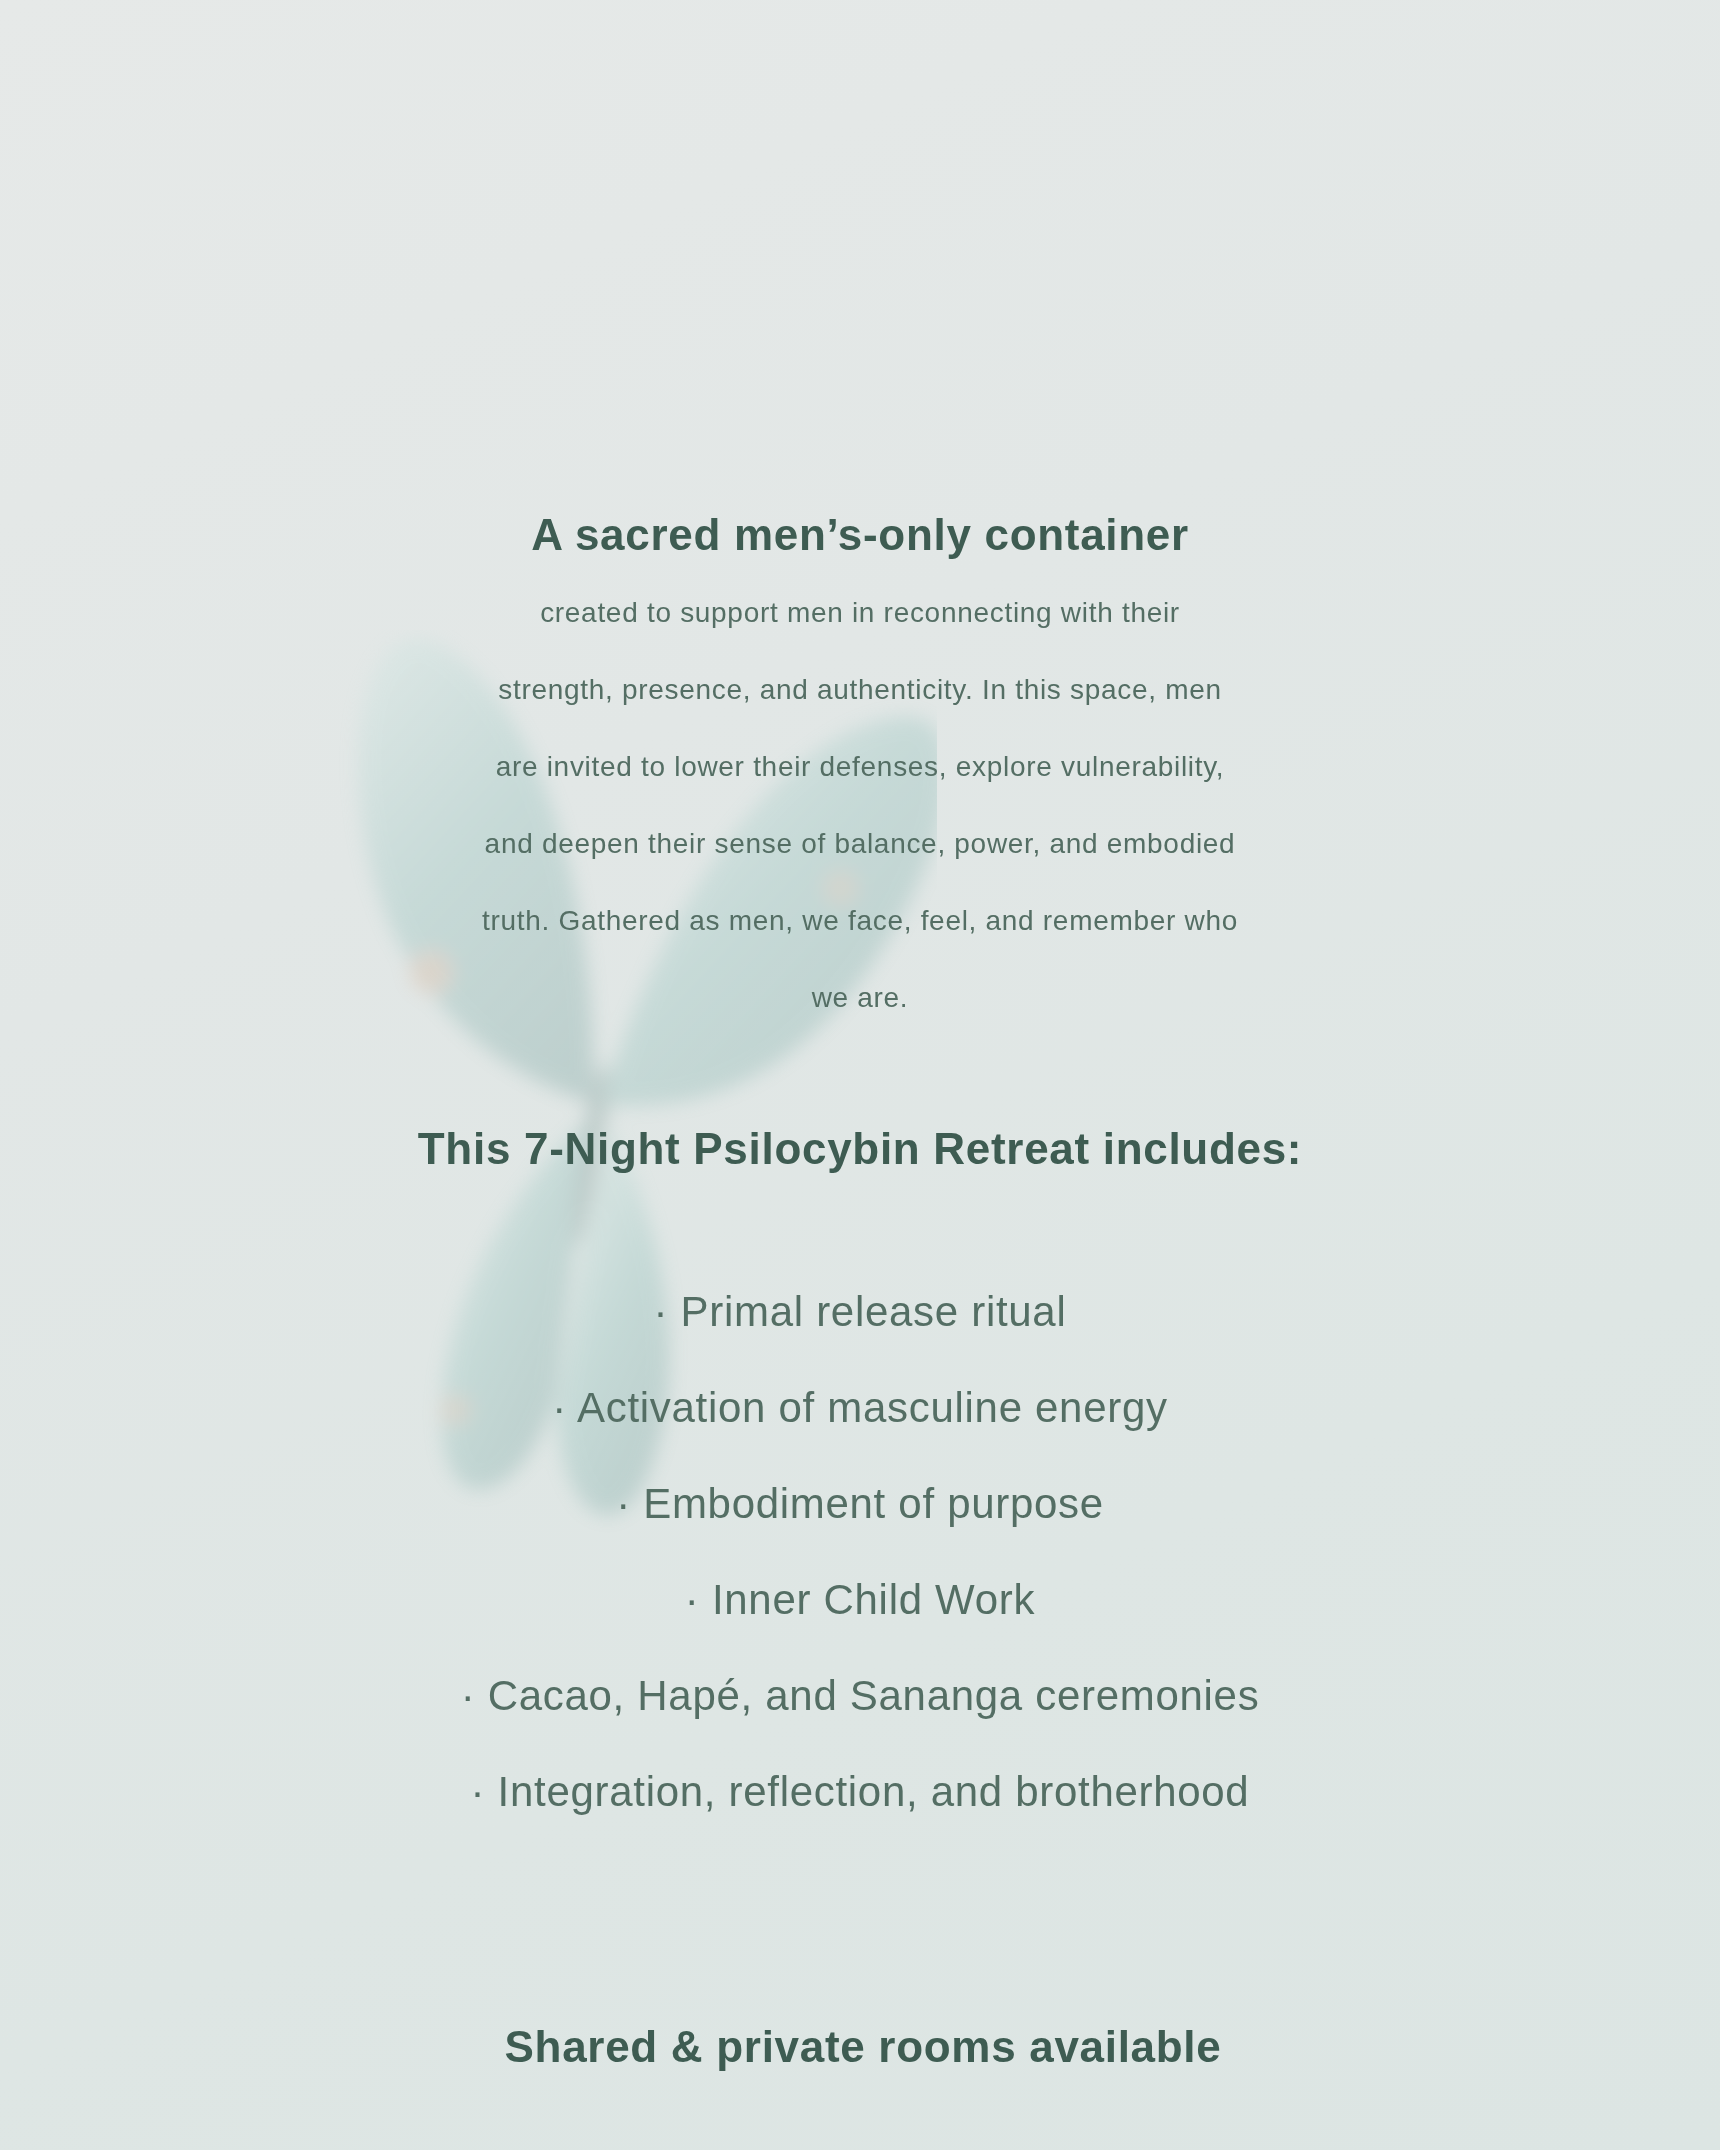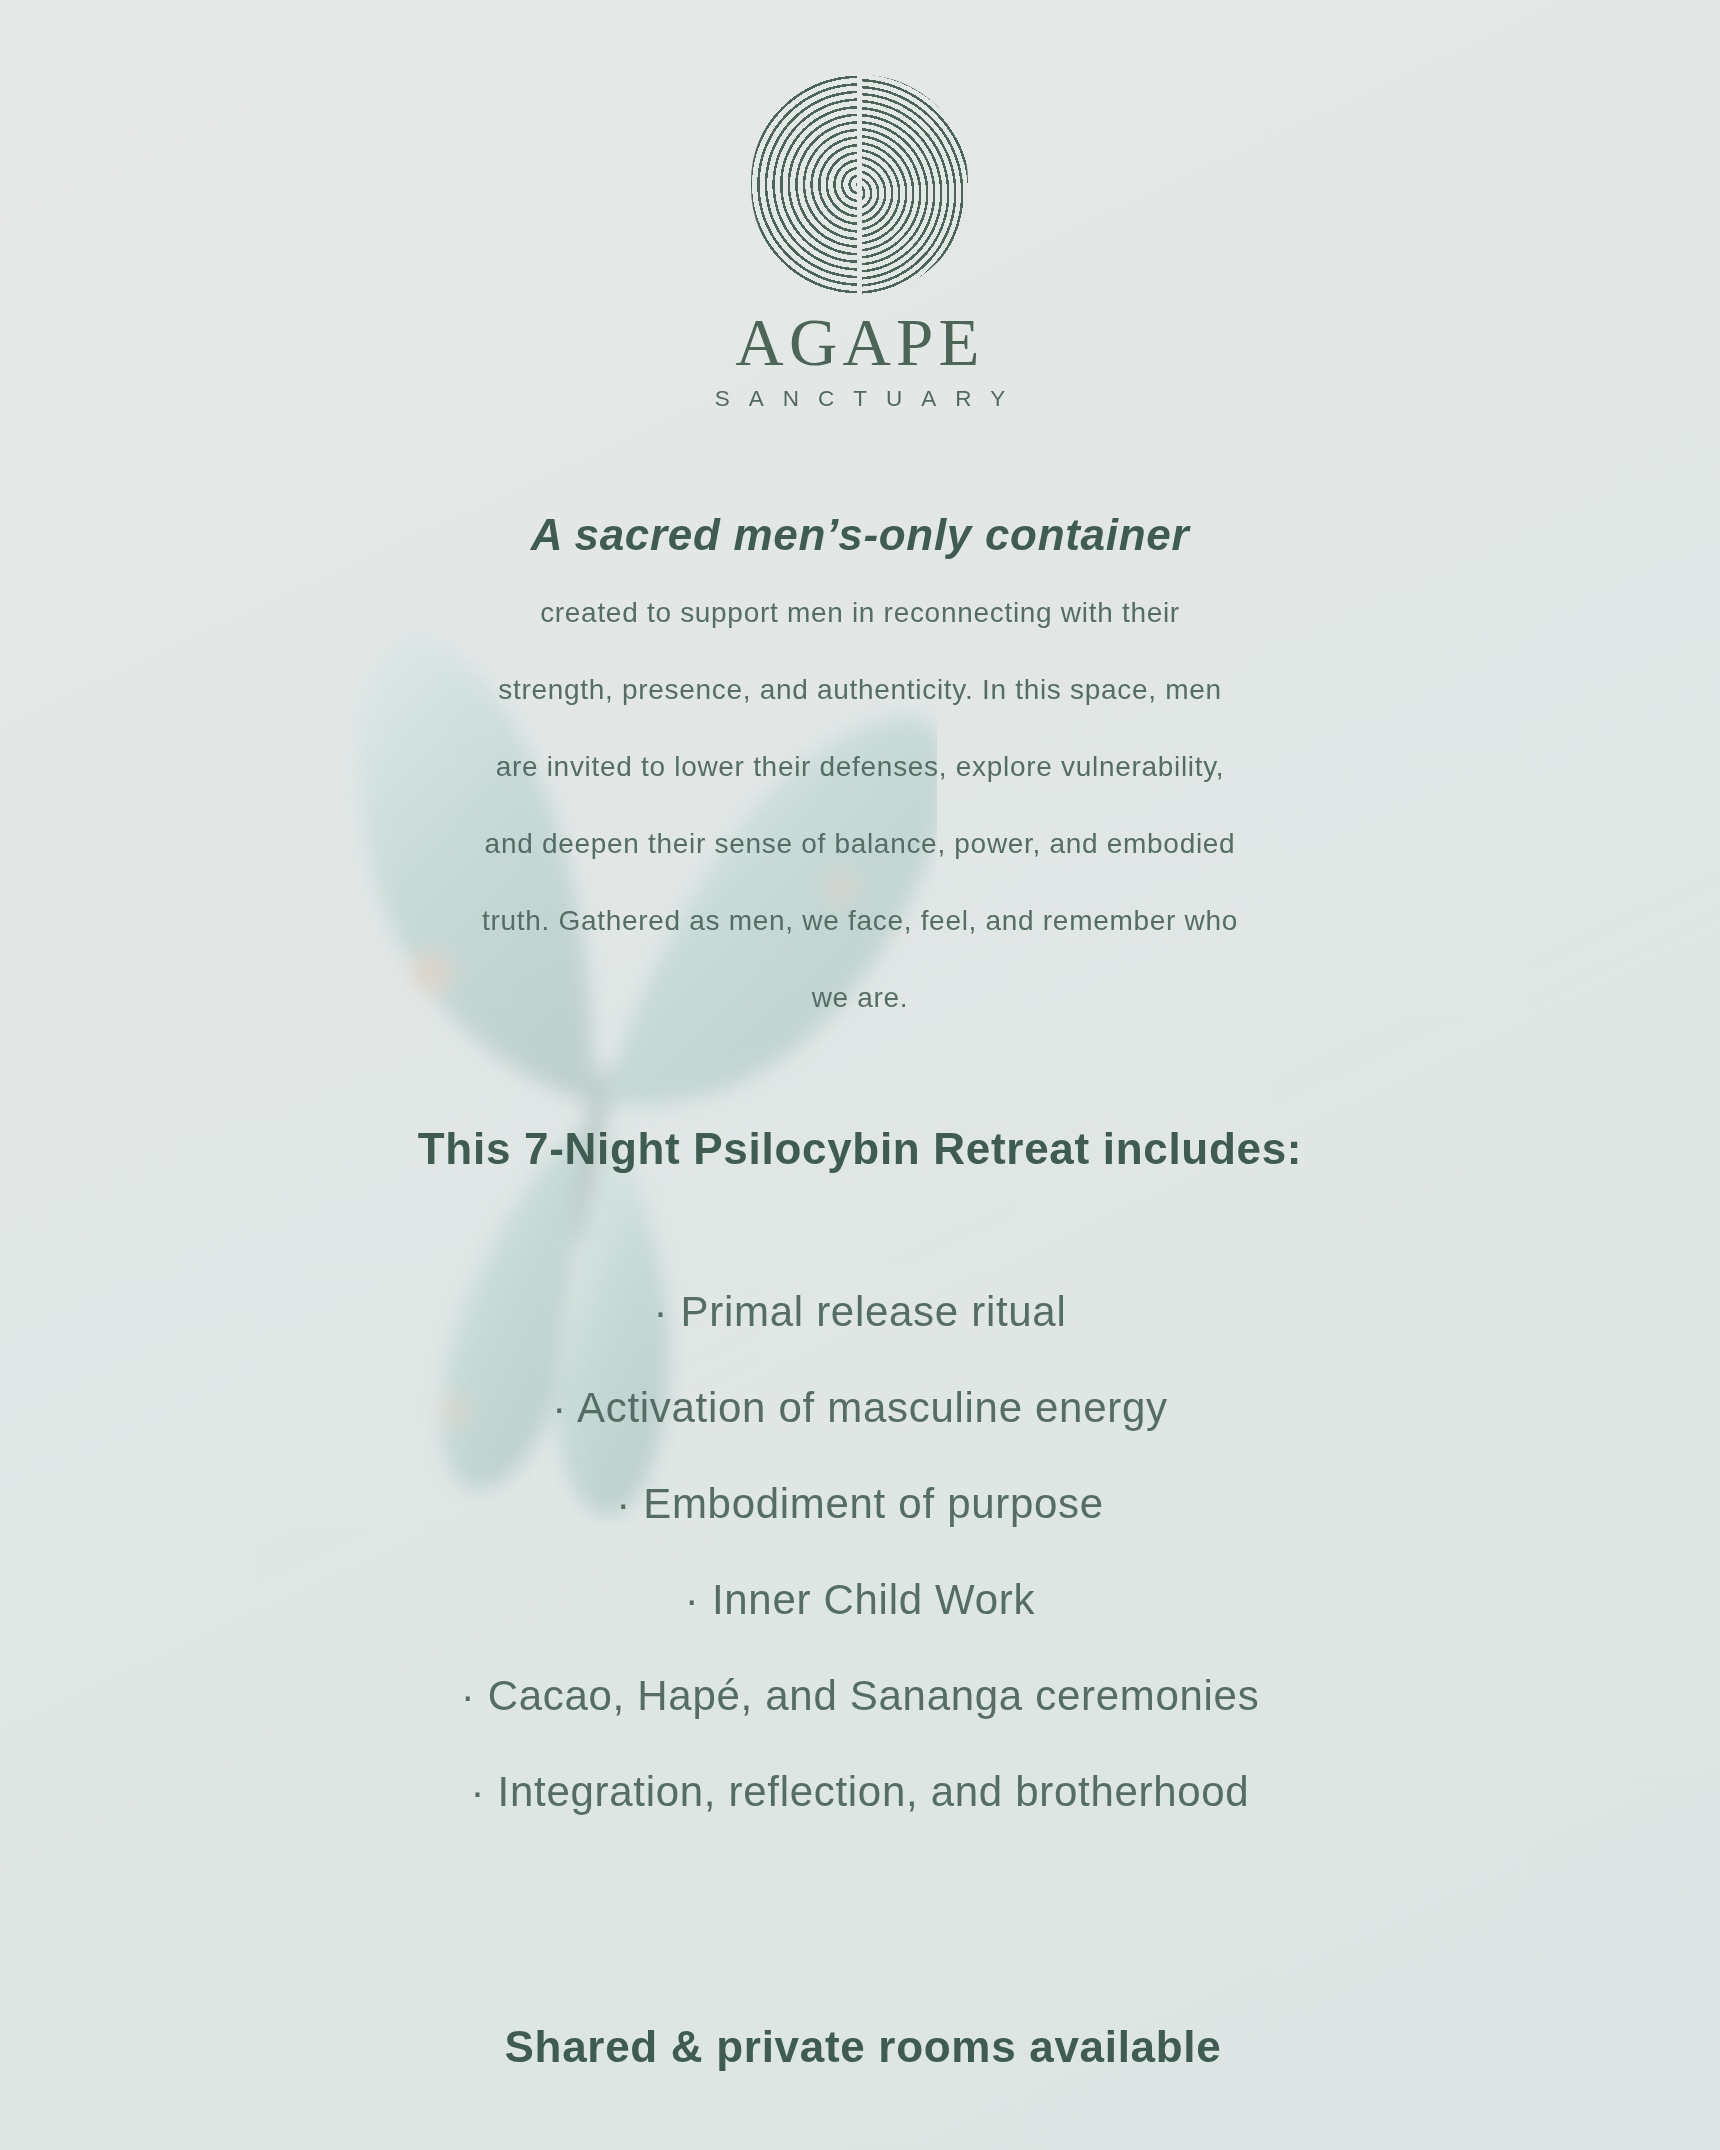--- a/index.html
+++ b/index.html
@@ -51,21 +51,20 @@
     font-size:22.5px;line-height:1;letter-spacing:19px;
     text-indent:19px;
     color:#52695f;font-weight:500;
   }
   
   .intro-heading{
     position:absolute;top:510px;width:100%;
     text-align:center;
     font-size:44px;font-weight:700;letter-spacing:0.7px;
     color:var(--heading);
-    font-style:italic;
   }
   .intro-body{
     position:absolute;top:574px;left:50%;transform:translateX(-50%);
     width:1574px;
   }
   .intro-line{
     font-size:28px;line-height:77px;letter-spacing:0.7px;
     text-align:center;color:var(--text);
   }
   .retreat-heading{
@@ -111,28 +110,20 @@
       <path d="M462 640 C 500 360, 620 100, 782 58 C 872 38, 882 200, 800 382 C 720 560, 600 632, 462 640 Z" fill="url(#wg)"></path>
       <path d="M450 662 C 360 762, 278 962, 320 1122 C 352 1232, 442 1182, 462 1040 Z" fill="url(#wg)"></path>
       <path d="M472 662 C 562 772, 642 972, 600 1132 C 570 1242, 480 1182, 465 1040 Z" fill="url(#wg)"></path>
       <ellipse cx="458" cy="710" rx="15" ry="125" fill="#2e5f5a"></ellipse>
       <circle cx="205" cy="500" r="28" fill="#d18a58" opacity="0.85"></circle>
       <circle cx="330" cy="1080" r="20" fill="#d18a58" opacity="0.7"></circle>
       <circle cx="735" cy="300" r="22" fill="#d18a58" opacity="0.6"></circle>
     </g>
   </svg>
 
-  <header class="logo-wrap">
-    <div class="logo-mark">
-      <div class="logo-half left"></div>
-      <div class="logo-half right"></div>
-    </div>
-    <div class="brand">AGAPE</div>
-    <div class="tagline">SANCTUARY</div>
-  </header>
 
   <p class="intro-heading">A sacred men’s-only container</p>
   <div class="intro-body">
     <div class="intro-line">created to support men in reconnecting with their</div>
     <div class="intro-line">strength, presence, and authenticity. In this space, men</div>
     <div class="intro-line">are invited to lower their defenses, explore vulnerability,</div>
     <div class="intro-line">and deepen their sense of balance, power, and embodied</div>
     <div class="intro-line">truth. Gathered as men, we face, feel, and remember who</div>
     <div class="intro-line">we are.</div>
   </div>

